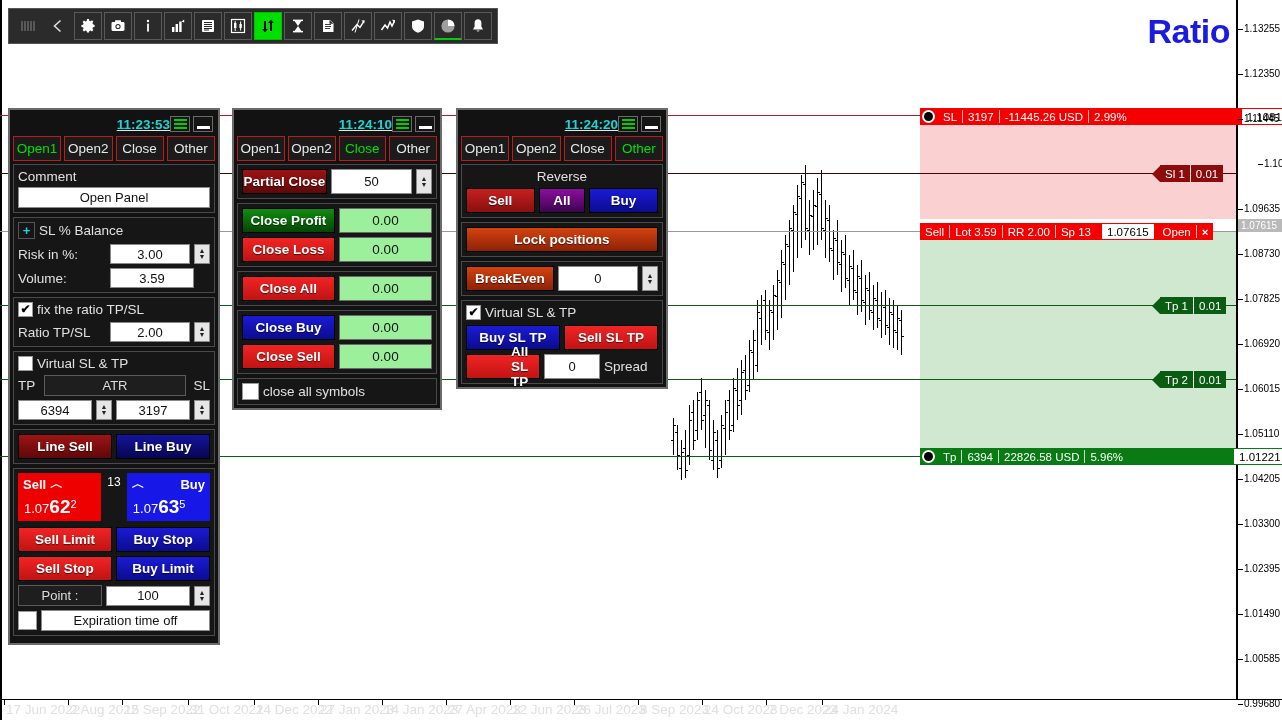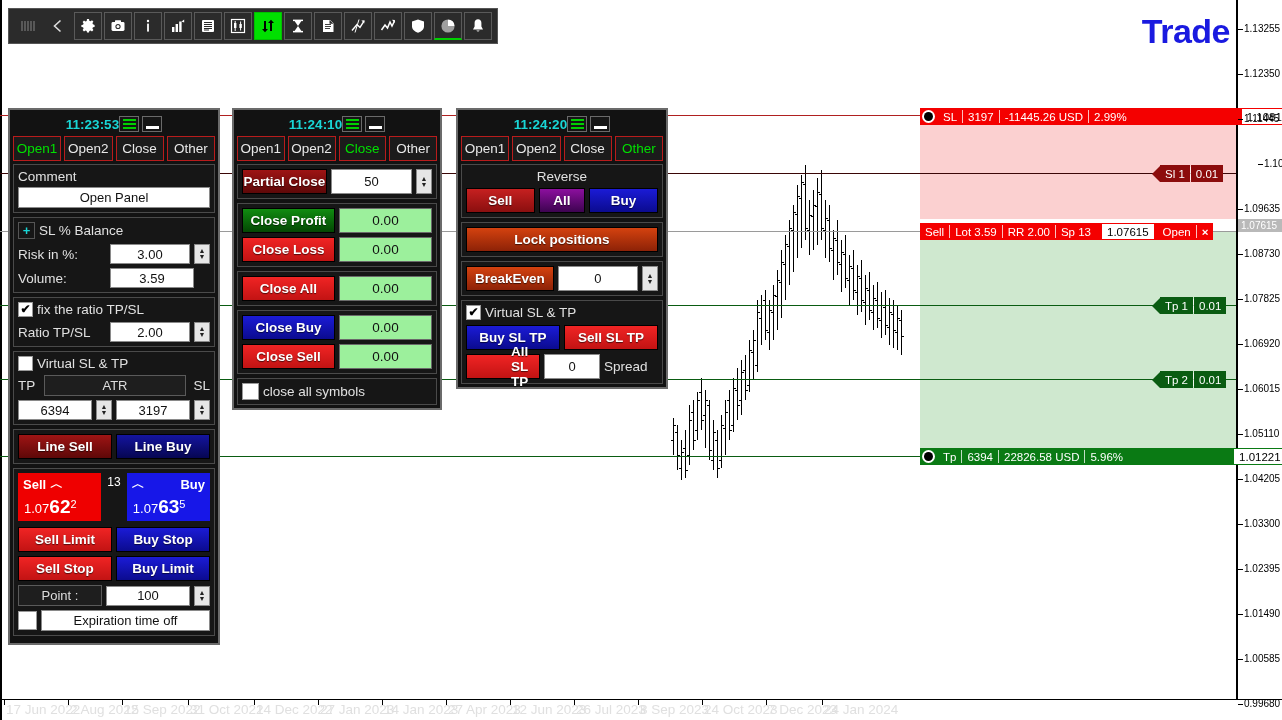--- a/index.html
+++ b/index.html
@@ -46,22 +46,22 @@
   .tb-btn.underline { border-bottom:2px solid #00d000; }
   .tb-btn svg { display:block; }
 
   
   #trade-title { position:absolute; right:52px; top:12px; font-size:34px; font-weight:bold;
                  color:#1a1ae0; font-family:"Liberation Sans", sans-serif; letter-spacing:-0.5px; }
 
   
   .panel { position:absolute; background:#121212; border:2px solid #6b6b6b;
            padding:3px; font-size:13px; color:#e6e6e6; }
-  .pnl-head { height:22px; display:flex; align-items:center; justify-content:center;
-              padding:0 2px; }
+  .pnl-head { height:22px; display:flex; align-items:center; justify-content:flex-end;
+              padding:0 2px;text-decoration:underline; }
   .pnl-time { color:#19d6d6; font-size:13.5px; font-weight:bold; }
   .head-icons { display:flex; gap:3px; }
   .ico-box { width:20px; height:16px; border:1px solid #6a6a6a; background:#151515;
              display:flex; align-items:center; justify-content:center; flex-direction:column;
              gap:2px; cursor:pointer; }
   .ico-box .l { width:13px; height:2px; background:#00d000; }
   .ico-box .mn { width:13px; height:3px; background:#fff; margin-top:6px; }
 
   .tabrow { display:flex; gap:3px; margin:1px 0 3px 0; }
   .tab { flex:1; height:25px; border:1px solid #b91c1c; background:#1b1b1b; color:#e8e8e8;
@@ -546,21 +546,21 @@
       </svg>
     </div>
     <div class="tb-btn">
       <svg width="16" height="16" viewBox="0 0 16 16" fill="currentColor">
         <path d="M8 1.2 C6 1.2 4.6 2.7 4.6 4.7 V8.6 L3 11.4 H13 L11.4 8.6 V4.7 C11.4 2.7 10 1.2 8 1.2 Z"></path>
         <path d="M6.4 12.4 A1.8 1.8 0 0 0 9.6 12.4 Z"></path>
       </svg>
     </div>
   </div>
 
-<div id="trade-title">Trade</div>
+<div id="trade-title">Ratio</div>
 
 <div class="panel" id="panel-open1">
   <div class="pnl-head">
     <div class="pnl-time">11:23:53</div>
     <div class="head-icons">
       <div class="ico-box">
           <div class="l"></div>
           <div class="l"></div>
           <div class="l"></div>
         </div>

